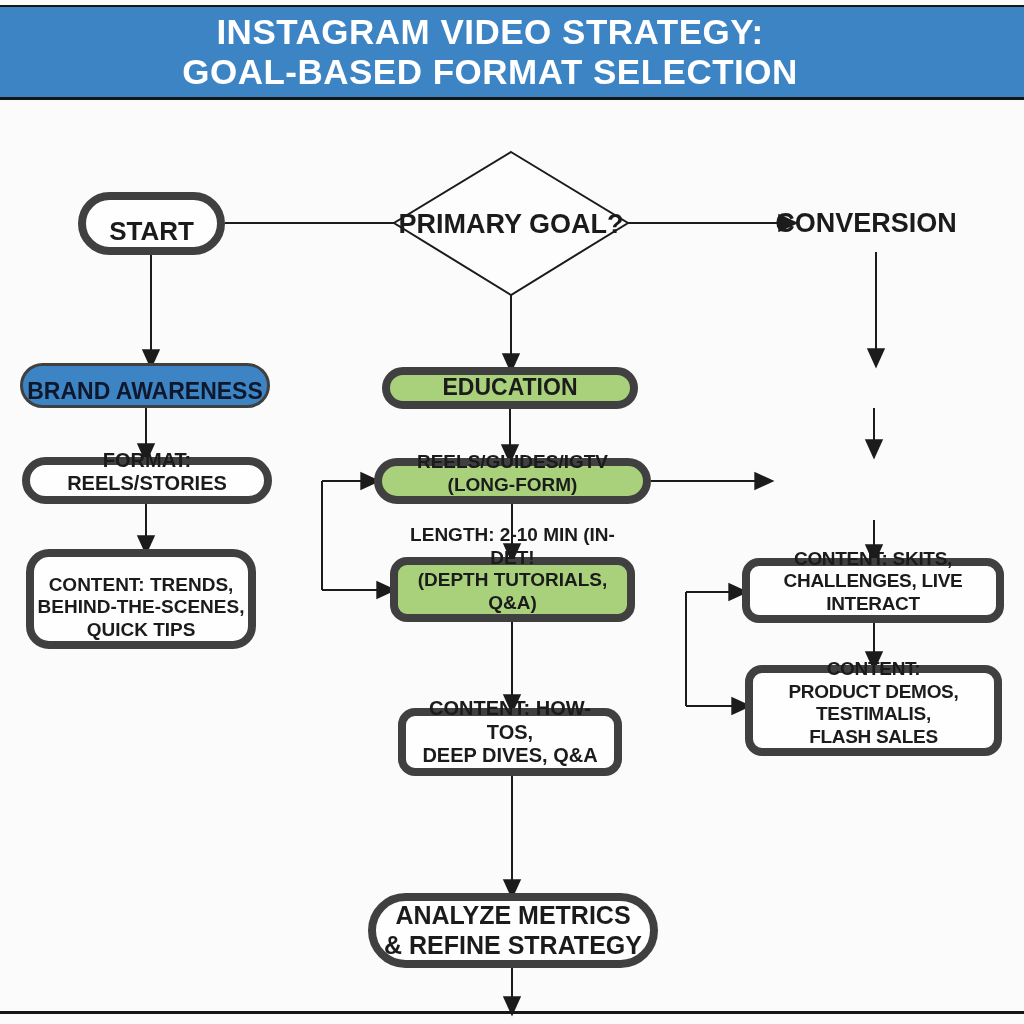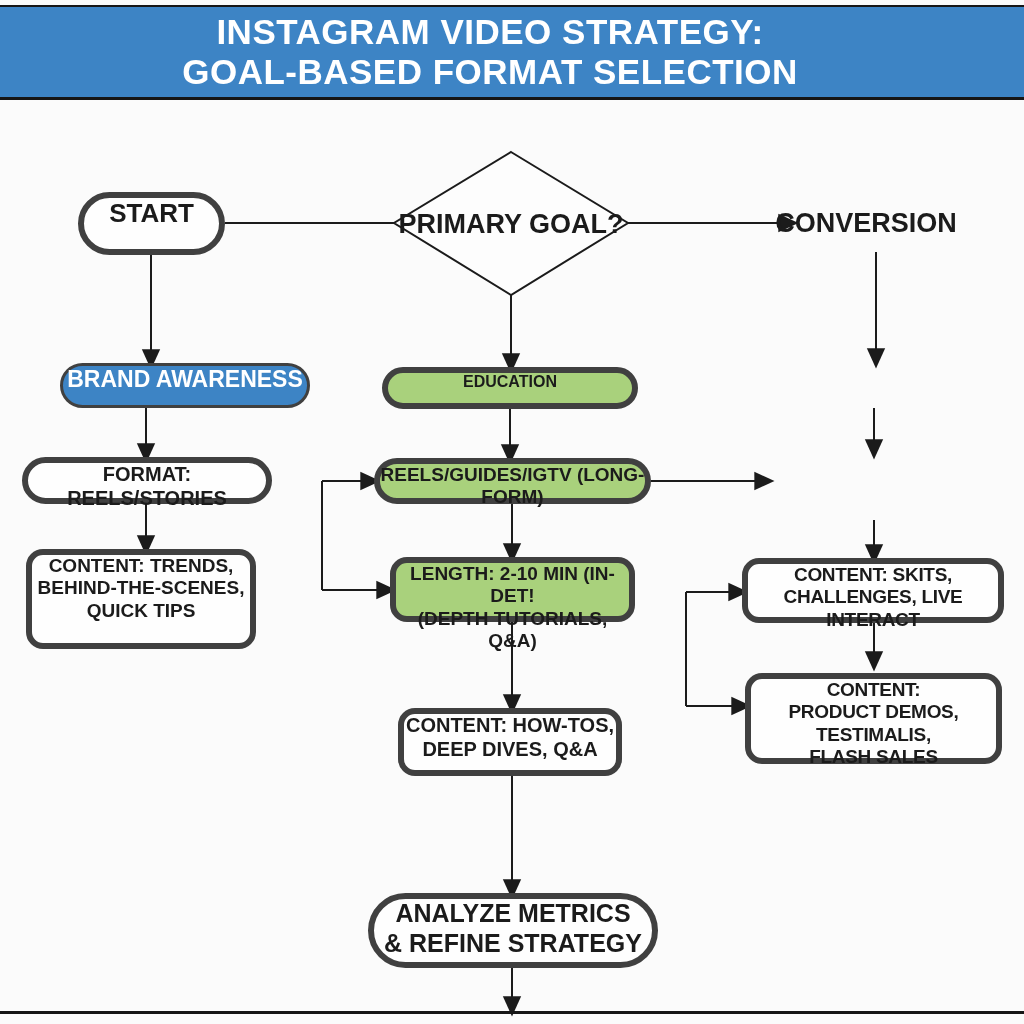--- a/index.html
+++ b/index.html
@@ -21,27 +21,27 @@
     padding-right:44px;
   }
   .header .t{
     color:#fff;font-weight:700;font-size:35px;line-height:40px;letter-spacing:.5px;
     text-align:center;white-space:nowrap;
   }
 
   
   .node{
     position:absolute;z-index:3;box-sizing:border-box;
-    display:flex;flex-direction:column;justify-content:flex-start;align-items:center;
-    background:#fefefe;border:6px solid #404040;
+    display:flex;flex-direction:column;justify-content:flex-end;align-items:center;
+    background:#fefefe;border:8px solid #404040;
     text-align:center;font-weight:700;line-height:1.18;
   }
   .pill{border-radius:40px;}
   .rrect{border-radius:17px;}
-  .blue{background:#3d84c5;color:#ffffff;margin-left:40px;}
+  .blue{background:#3d84c5;color:#0f172a;}
   .green{background:#a9d17c;}
   .plain{background:transparent;border:none;z-index:3;position:absolute;
          display:flex;align-items:center;justify-content:center;font-weight:700;}
 
   .diamond-label{
     position:absolute;left:394px;top:153px;width:234px;height:142px;z-index:3;
     display:flex;align-items:center;justify-content:center;
     font-weight:700;font-size:27px;white-space:nowrap;
   }
 
@@ -107,30 +107,30 @@
   </div>
 
   <div class="plain" style="left:790px;top:206px;width:152px;height:34px;font-size:27px;white-space:nowrap;">
     <span>CONVERSION</span>
   </div>
 
   <div class="node pill blue" style="left:20px;top:363px;width:250px;height:45px;font-size:23px;border-width:3px;">
     <span>BRAND AWARENESS</span>
   </div>
 
-  <div class="node pill green" style="left:382px;top:367px;width:256px;height:42px;font-size:16px;">
+  <div class="node pill green" style="left:382px;top:367px;width:256px;height:42px;font-size:23px;">
     <span>EDUCATION</span>
   </div>
 
 
   <div class="node pill" style="left:22px;top:457px;width:250px;height:47px;font-size:20px;font-weight:600;">
     <span>FORMAT: REELS/STORIES</span>
   </div>
 
-  <div class="node rrect" style="left:26px;top:549px;width:230px;height:100px;font-size:19px;font-weight:600;">
+  <div class="node rrect" style="left:26px;top:549px;width:230px;height:100px;font-size:19px;font-weight:600;border-radius:23px;">
     <span>CONTENT: TRENDS,</span>
     <span>BEHIND-THE-SCENES,</span>
     <span>QUICK TIPS</span>
   </div>
 
   <div class="node pill green" style="left:374px;top:458px;width:277px;height:46px;font-size:19px;">
     <span>REELS/GUIDES/IGTV (LONG-FORM)</span>
   </div>
 
   <div class="node rrect green" style="left:390px;top:557px;width:245px;height:65px;font-size:19px;">
@@ -147,20 +147,20 @@
     <span>ANALYZE METRICS</span>
     <span>&amp; REFINE STRATEGY</span>
   </div>
 
 
   <div class="node rrect" style="left:742px;top:558px;width:262px;height:65px;font-size:19px;font-weight:600;letter-spacing:-0.3px;">
     <span>CONTENT: SKITS,</span>
     <span>CHALLENGES, LIVE INTERACT</span>
   </div>
 
-  <div class="node rrect" style="left:745px;top:665px;width:257px;height:91px;font-size:19px;font-weight:600;letter-spacing:-0.3px;margin-top:8px;">
+  <div class="node rrect" style="left:745px;top:665px;width:257px;height:91px;font-size:19px;font-weight:600;letter-spacing:-0.3px;">
     <span>CONTENT:</span>
     <span>PRODUCT DEMOS, TESTIMALIS,</span>
     <span>FLASH SALES</span>
   </div>
 
   <div class="bottom-rule"></div>
 </div>
 
 </body></html>

